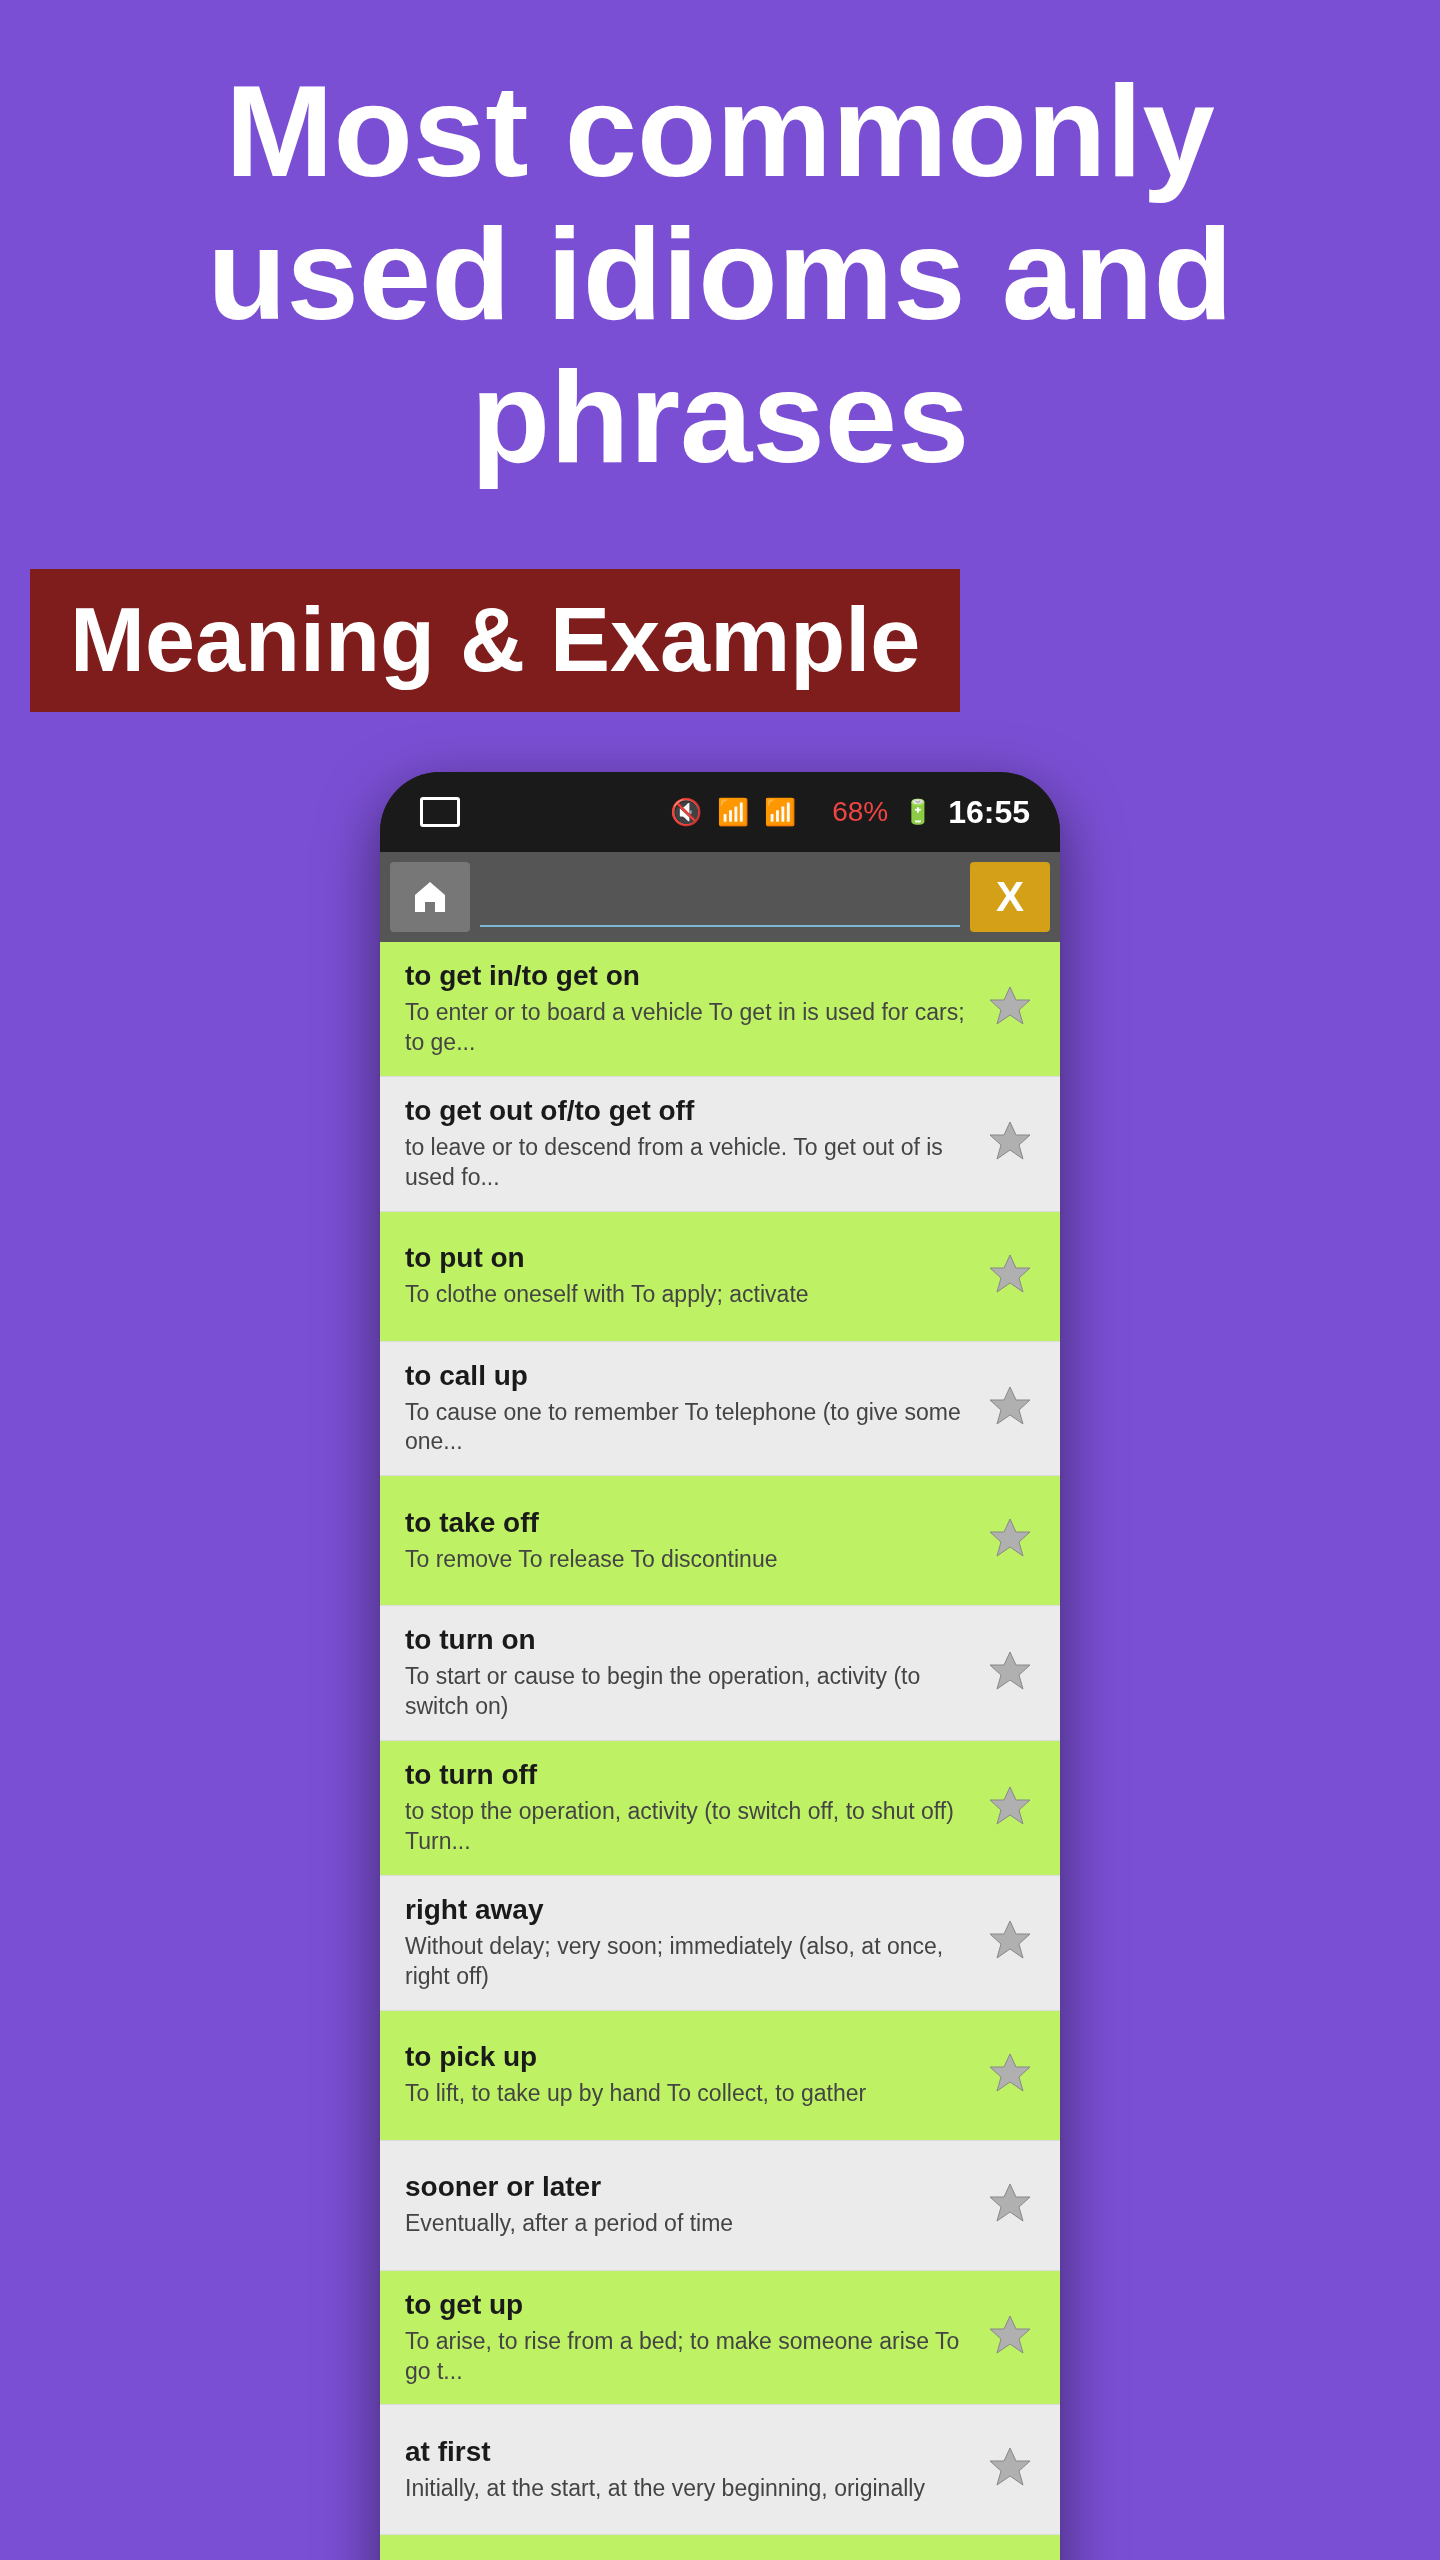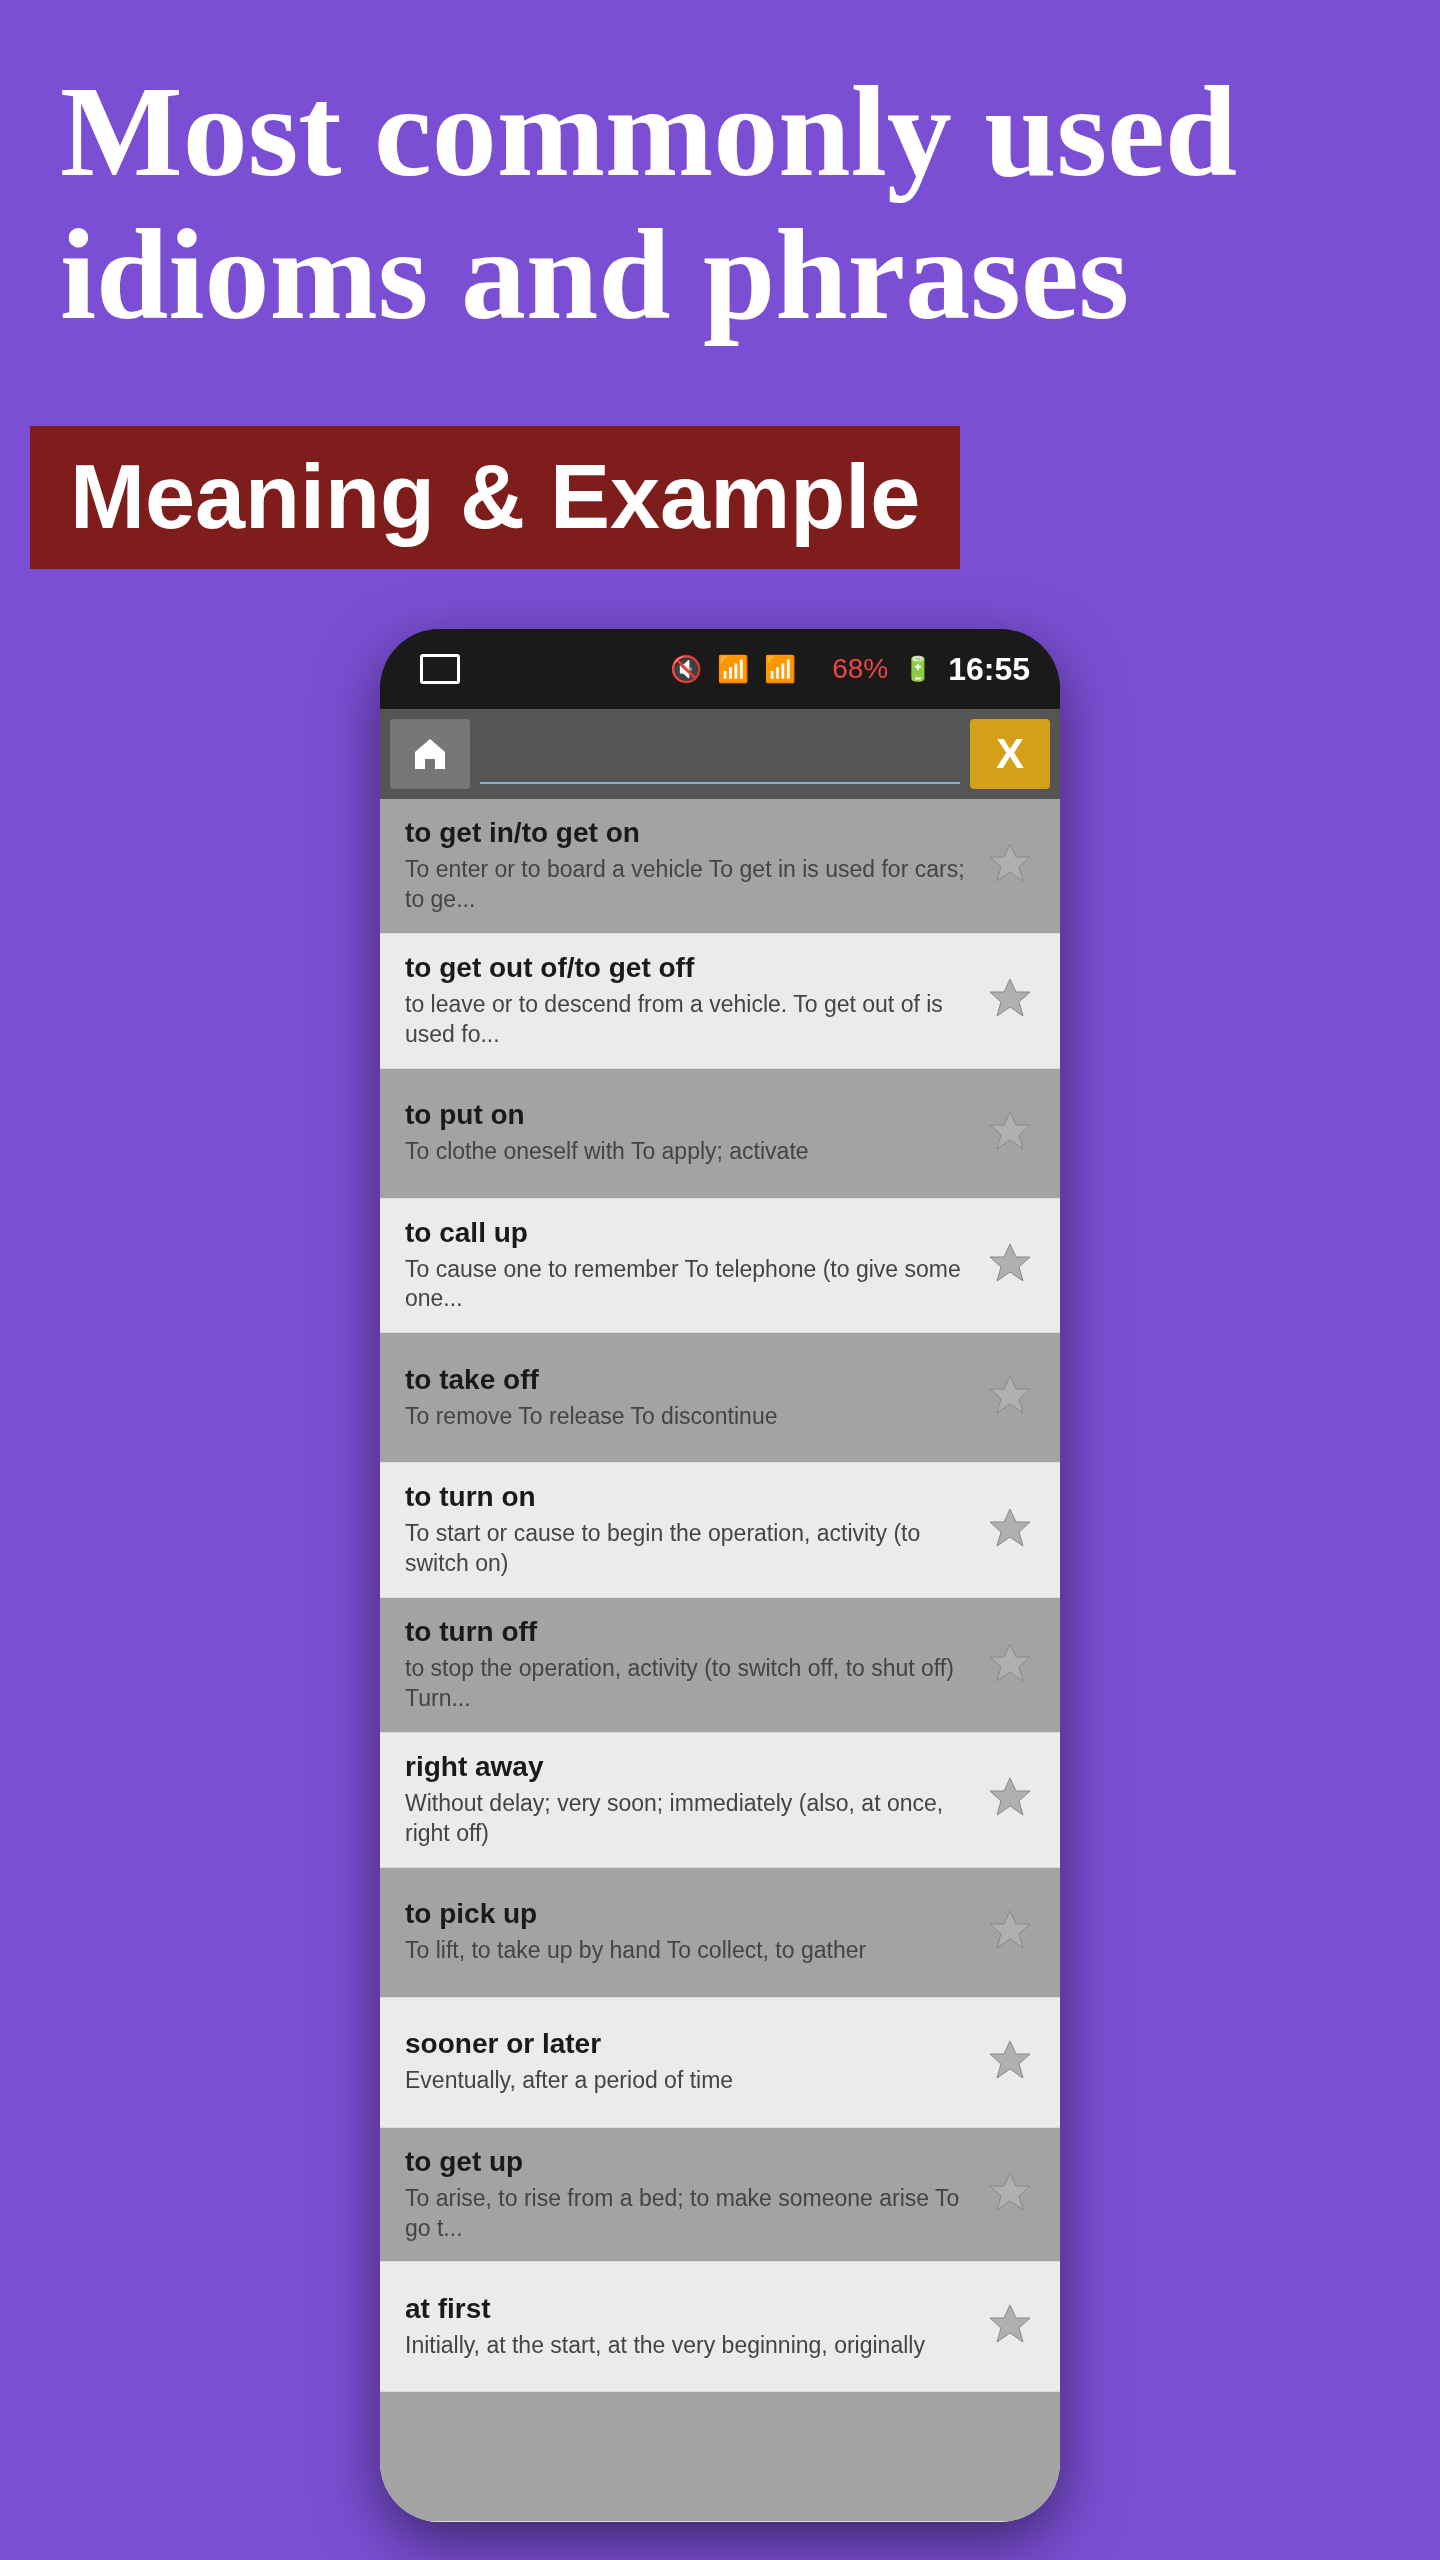--- a/index.html
+++ b/index.html
@@ -9,21 +9,21 @@
       height: 2560px;
       background-color: #7B4FD4;
       font-family: 'Arial', sans-serif;
       overflow: hidden;
       position: relative;
     }
 
     
     .header-section {
       padding: 60px 60px 40px 60px;
-      font-family: Liberation Serif, serif;
+      text-align: center;
     }
 
     .main-title {
       font-size: 130px;
       font-weight: bold;
       color: white;
       line-height: 1.1;
       margin-bottom: 30px;
     }
 
@@ -165,21 +165,21 @@
       line-height: 1;
     }
 
     
     .idiom-list {
       background: #f0f0f0;
       overflow: hidden;
     }
 
     .idiom-item {
-      background: #a3a3a3;
+      background: #bef264;
       padding: 18px 20px 18px 25px;
       display: flex;
       align-items: center;
       justify-content: space-between;
       border-bottom: 1px solid #ddd;
       min-height: 130px;
     }
 
     .idiom-item:nth-child(even) {
       background: #ebebeb;

